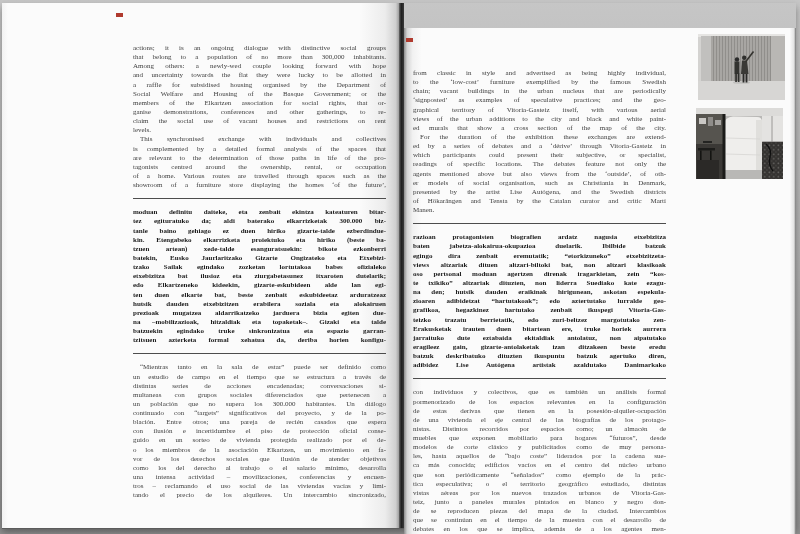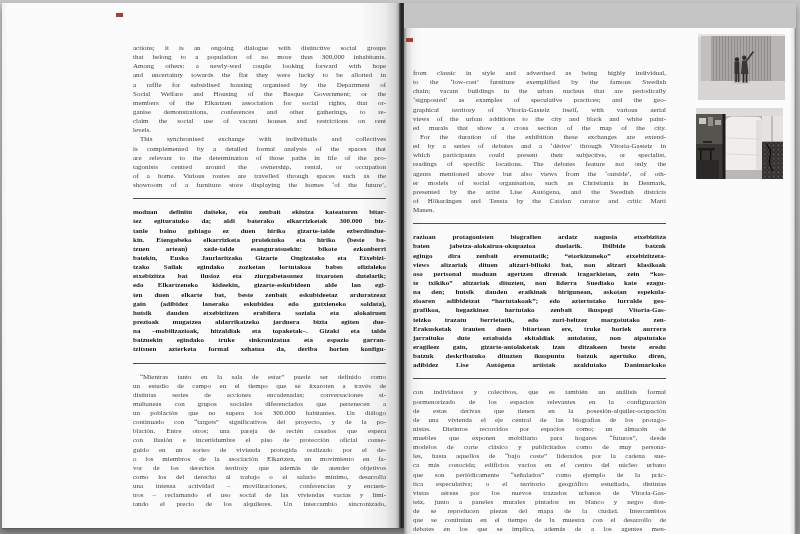--- a/index.html
+++ b/index.html
@@ -64,40 +64,39 @@
           <div class="tl">moduan definitu daiteke, eta zenbait ekintza kateaturen bitar-</div>
           <div class="tl">tez egituratuko da; aldi baterako elkarrizketak 300.000 biz-</div>
           <div class="tl">tanle baino gehiago ez duen hiriko gizarte-talde ezberdindue-</div>
           <div class="tl">kin. Etengabeko elkarrizketa proiektuko eta hiriko (beste ba-</div>
           <div class="tl">tzuen artean) xede-talde esanguratsuekin: bikote ezkonberri</div>
           <div class="tl">batekin, Eusko Jaurlaritzako Gizarte Ongizateko eta Etxebizi-</div>
           <div class="tl">tzako Sailak egindako zozketan lortutakoa babes ofizialeko</div>
           <div class="tl">etxebizitza bat ilusioz eta ziurgabetasunez itxaroten dutelarik;</div>
           <div class="tl">edo Elkartzeneko kideekin, gizarte-eskubideen alde lan egi-</div>
           <div class="tl">ten duen elkarte bat, beste zenbait eskubideetaz arduratzeaz</div>
-          <div class="tl">gain (adibidez lanerako eskubidea edo gutxieneko soldata),</div>
           <div class="tl">hutsik dauden etxebizitzen erabilera soziala eta alokairuen</div>
           <div class="tl">prezioak mugatzea aldarrikatzeko jarduera bizia egiten due-</div>
           <div class="tl">na –mobilizazioak, hitzaldiak eta topaketak–. Gizaki eta talde</div>
           <div class="tl">batzuekin egindako truke sinkronizatua eta espazio garran-</div>
           <div class="tl">tzitsuen azterketa formal xehatua da, deriba horien konfigu-</div>
         </div>
       <div class="rule"></div>
       <div class="block es">
           <div class="tl"> “Mientras tanto en la sala de estar” puede ser definido como</div>
-          <div class="tl">un estudio de campo en el tiempo que se itxaroten a través de</div>
+          <div class="tl">un estudio de campo en el tiempo que se estructura a través de</div>
           <div class="tl">distintas series de acciones encadenadas; conversaciones si-</div>
           <div class="tl">multaneas con grupos sociales diferenciados que pertenecen a</div>
           <div class="tl">un población que no supera los 300.000 habitantes. Un diálogo</div>
           <div class="tl">continuado con “targets” significativos del proyecto, y de la po-</div>
           <div class="tl">blación. Entre otros; una pareja de recién casados que espera</div>
           <div class="tl">con ilusión e incertidumbre el piso de protección oficial conse-</div>
           <div class="tl">guido en un sorteo de vivienda protegida realizado por el de-</div>
           <div class="tl">o los miembros de la asociación Elkartzen, un movimiento en fa-</div>
-          <div class="tl">vor de los derechos territory que además de atender objetivos</div>
+          <div class="tl">vor de los derechos sociales que ilusión de atender objetivos</div>
           <div class="tl">como los del derecho al trabajo o el salario mínimo, desarrolla</div>
           <div class="tl">una intensa actividad – movilizaciones, conferencias y encuen-</div>
           <div class="tl">tros – reclamando el uso social de las viviendas vacías y limi-</div>
           <div class="tl">tando el precio de los alquileres. Un intercambio sincronizado,</div>
         </div>
     </div>
   </div>
 
   <div class="spine"></div>
 

